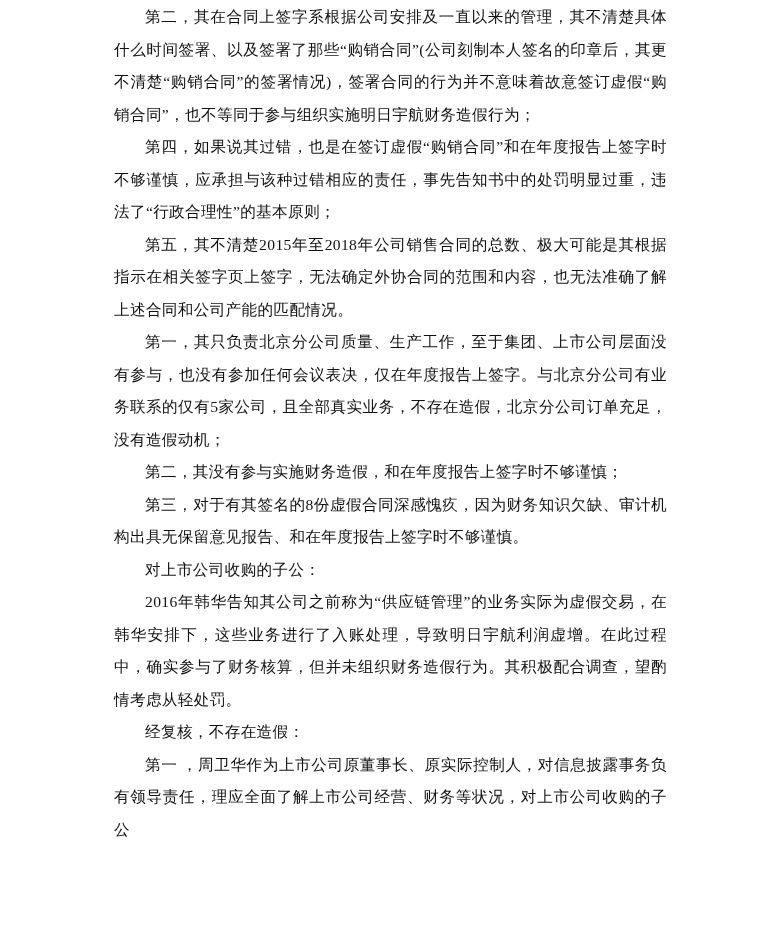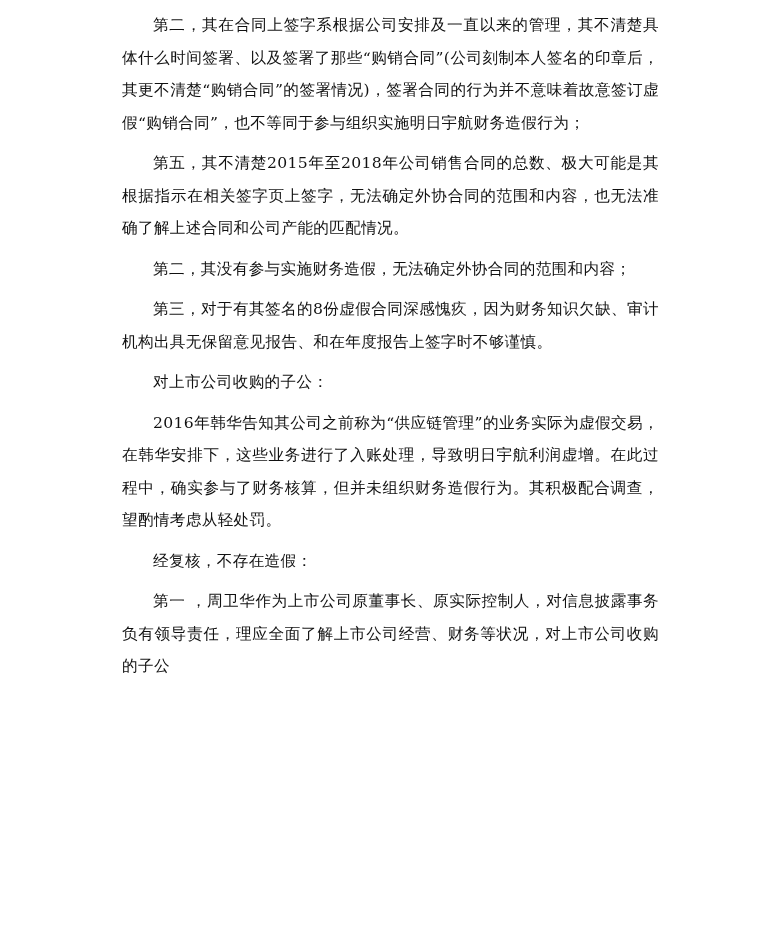--- a/index.html
+++ b/index.html
@@ -10,30 +10,33 @@
     top: 1px;
     width: 553px;
     font-family: "DejaVu Serif", "Liberation Serif", serif;
     font-size: 15.6px;
     line-height: 32.5px;
     color: #111111;
     text-align: justify;
     text-justify: inter-character;
   }
   .page p {
-    margin: 8px;
+    margin: 0;
     text-indent: 31px;
     letter-spacing: 0.35px;
+    font-family: Liberation Serif, serif;
   }
 </style>
 </head>
 <body>
 
 <div class="page">
   <p>第二，其在合同上签字系根据公司安排及一直以来的管理，其不清楚具体什么时间签署、以及签署了那些“购销合同”(公司刻制本人签名的印章后，其更不清楚“购销合同”的签署情况)，签署合同的行为并不意味着故意签订虚假“购销合同”，也不等同于参与组织实施明日宇航财务造假行为；</p>
+  <p>第四，如果说其过错，也是在签订虚假“购销合同”和在年度报告上签字时不够谨慎，应承担与该种过错相应的责任，事先告知书中的处罚明显过重，违法了“行政合理性”的基本原则；</p>
   <p>第五，其不清楚2015年至2018年公司销售合同的总数、极大可能是其根据指示在相关签字页上签字，无法确定外协合同的范围和内容，也无法准确了解上述合同和公司产能的匹配情况。</p>
-  <p>第二，其没有参与实施财务造假，无法确定外协合同的范围和内容；</p>
+  <p>第一，其只负责北京分公司质量、生产工作，至于集团、上市公司层面没有参与，也没有参加任何会议表决，仅在年度报告上签字。与北京分公司有业务联系的仅有5家公司，且全部真实业务，不存在造假，北京分公司订单充足，没有造假动机；</p>
+  <p>第二，其没有参与实施财务造假，和在年度报告上签字时不够谨慎；</p>
   <p>第三，对于有其签名的8份虚假合同深感愧疚，因为财务知识欠缺、审计机构出具无保留意见报告、和在年度报告上签字时不够谨慎。</p>
   <p>对上市公司收购的子公：</p>
   <p>2016年韩华告知其公司之前称为“供应链管理”的业务实际为虚假交易，在韩华安排下，这些业务进行了入账处理，导致明日宇航利润虚增。在此过程中，确实参与了财务核算，但并未组织财务造假行为。其积极配合调查，望酌情考虑从轻处罚。</p>
   <p>经复核，不存在造假：</p>
   <p>第一 ，周卫华作为上市公司原董事长、原实际控制人，对信息披露事务负有领导责任，理应全面了解上市公司经营、财务等状况，对上市公司收购的子公</p>
 </div>
 
 </body></html>

